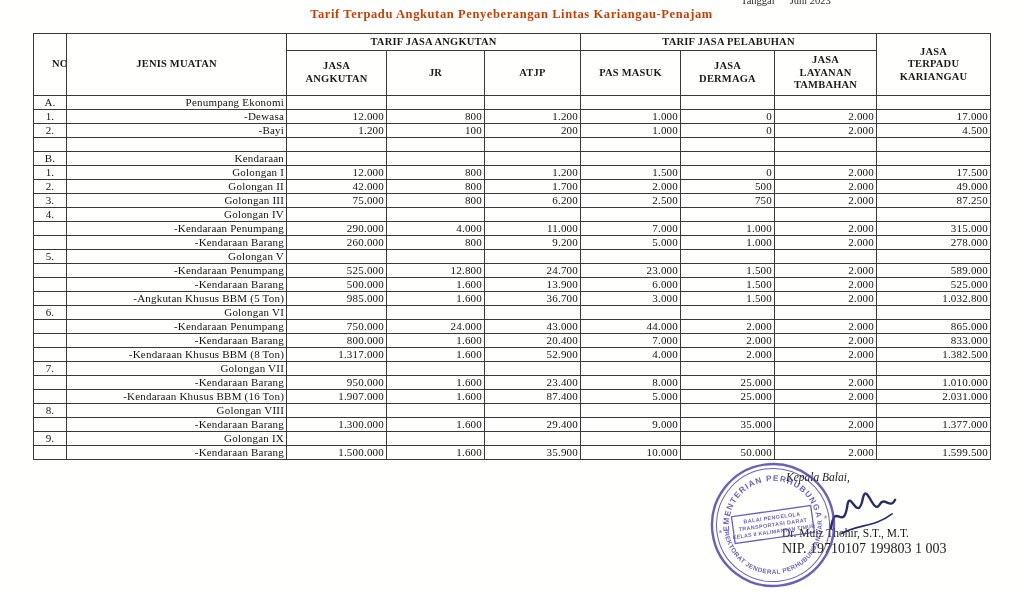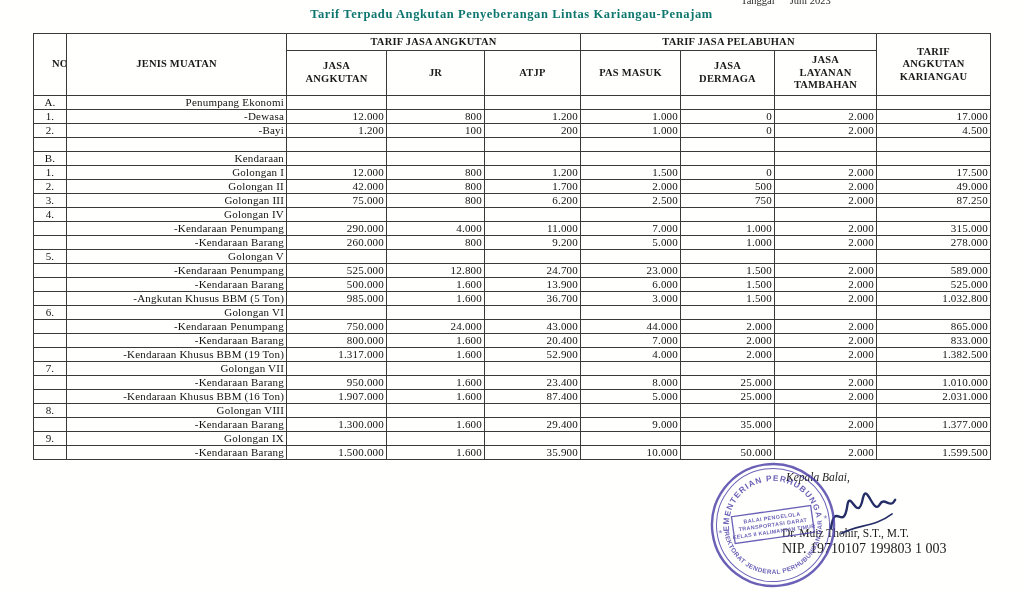--- a/index.html
+++ b/index.html
@@ -7,21 +7,21 @@
     position:relative;width:1024px;height:592px;background:#fdfdfc;overflow:hidden;
     font-family:"Liberation Serif","DejaVu Serif",serif;color:#161616;
     filter:blur(0.2px) contrast(1.02);
   }
   .date-line{
     position:absolute;top:-5px;left:741px;font-size:10.5px;color:#2b2b2b;white-space:pre;
   }
   .date-gap{display:inline-block;width:15px;}
   .doc-title{
     position:absolute;top:7px;left:33px;width:957px;text-align:center;
-    font-size:12.5px;font-weight:700;letter-spacing:0.6px;color:#0f766e;
+    font-size:12.5px;font-weight:700;letter-spacing:0.6px;color:#c2410c;
   }
   table.tariff{
     position:absolute;top:33px;left:33px;width:957px;
     border-collapse:collapse;table-layout:fixed;
   }
   table.tariff th,table.tariff td{
     border:1px solid #3a3a3a;overflow:hidden;white-space:nowrap;
   }
   table.tariff thead th{
     font-size:10.5px;font-weight:700;text-align:center;vertical-align:middle;
@@ -62,21 +62,21 @@
       <col style="width:94px">
         <col style="width:102px">
         <col style="width:114px">
     </colgroup>
     <thead>
       <tr class="group-row">
         <th rowspan="2">NO</th>
         <th rowspan="2">JENIS MUATAN</th>
         <th colspan="3">TARIF JASA ANGKUTAN</th>
         <th colspan="3">TARIF JASA PELABUHAN</th>
-        <th rowspan="2">TARIF ANGKUTAN KARIANGAU</th>
+        <th rowspan="2">JASA TERPADU KARIANGAU</th>
       </tr>
       <tr class="sub-row">
         <th>JASA ANGKUTAN</th>
         <th>JR</th>
         <th>ATJP</th>
         <th>PAS MASUK</th>
         <th>JASA DERMAGA</th>
         <th>JASA LAYANAN TAMBAHAN</th>
       </tr>
     </thead>
@@ -274,21 +274,21 @@
           <td class="c-num">800.000</td>
           <td class="c-num">1.600</td>
           <td class="c-num">20.400</td>
           <td class="c-num">7.000</td>
           <td class="c-num">2.000</td>
           <td class="c-num">2.000</td>
           <td class="c-num">833.000</td>
         </tr>
         <tr>
           <td class="c-no"></td>
-          <td class="c-label">-Kendaraan Khusus BBM (19 Ton)</td>
+          <td class="c-label">-Kendaraan Khusus BBM (8 Ton)</td>
           <td class="c-num">1.317.000</td>
           <td class="c-num">1.600</td>
           <td class="c-num">52.900</td>
           <td class="c-num">4.000</td>
           <td class="c-num">2.000</td>
           <td class="c-num">2.000</td>
           <td class="c-num">1.382.500</td>
         </tr>
         <tr>
           <td class="c-no">7.</td>

